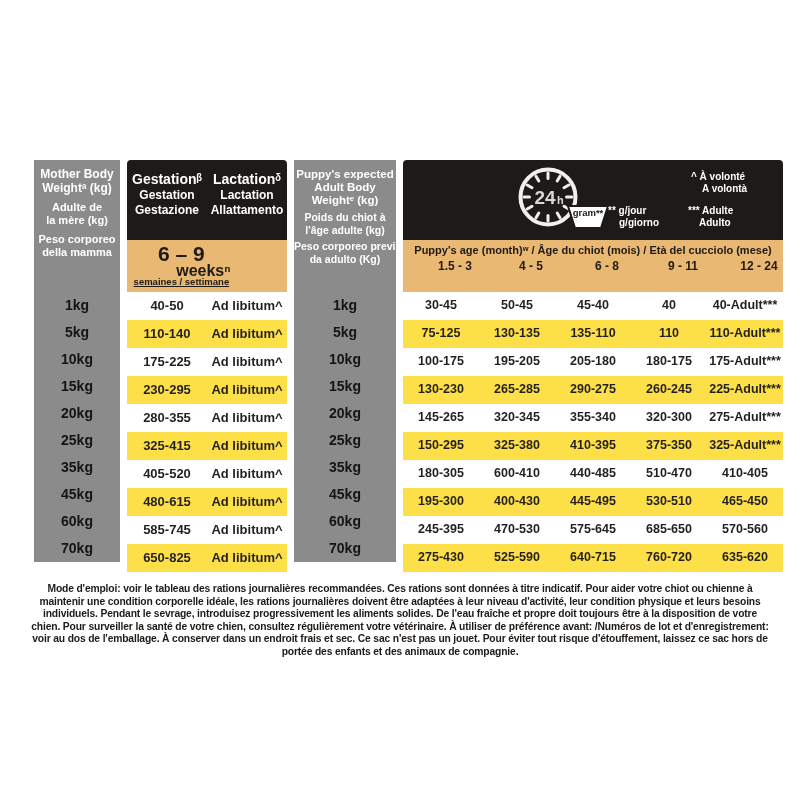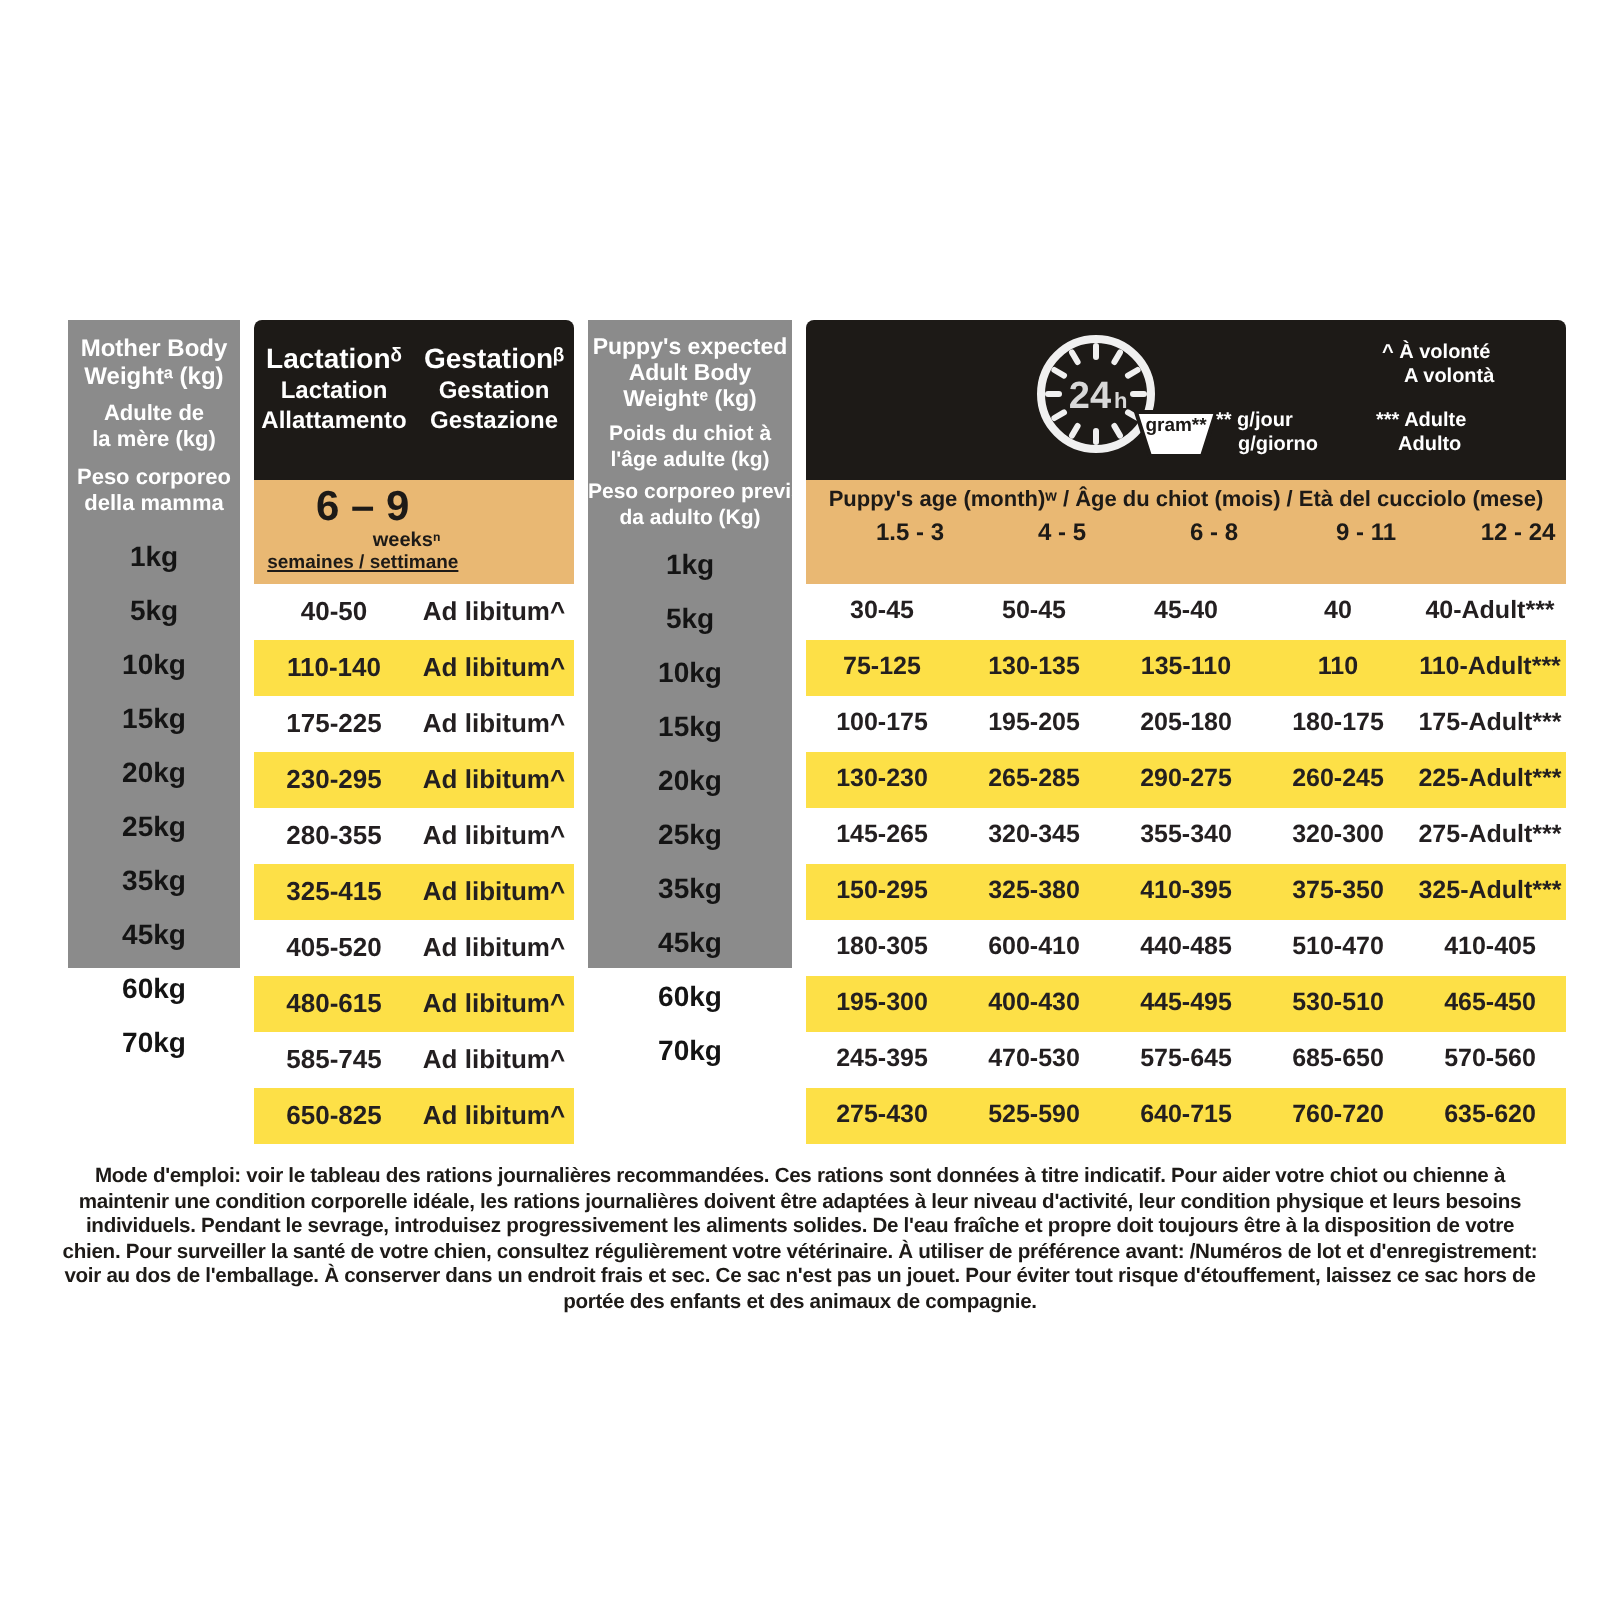--- a/index.html
+++ b/index.html
@@ -3,21 +3,21 @@
 <meta charset="utf-8">
 <style>
   * { box-sizing: border-box; margin: 0; padding: 0; }
   html,body { width:800px; height:800px; background:#ffffff;
     font-family:"Liberation Sans", sans-serif; color:#231f20; }
   .sheet { position:relative; width:800px; height:800px; overflow:hidden; background:#fff; }
 
   .tables { position:absolute; left:34px; top:160px; display:flex; gap:7px; }
 
   
-  .gray-panel { background:#8b8b8b; height:324px; display:flex; flex-direction:column; }
+  .gray-panel { background:#8b8b8b; height:402px; display:flex; flex-direction:column; }
   .mother-panel { width:86px; }
   .puppy-panel  { width:102px; }
   .panel-header { height:132px; padding-top:8px; text-align:center; color:#ffffff; font-weight:bold; }
   .panel-header .grp { margin-bottom:6px; }
   .mother-panel .grp.en div { font-size:12px; line-height:13.5px; }
   .mother-panel .grp div { font-size:11px; line-height:13px; white-space:nowrap; }
   .puppy-panel .grp { margin-bottom:4px; }
   .puppy-panel .grp.en div { font-size:11.5px; line-height:13px; }
   .puppy-panel .grp div { font-size:10.5px; line-height:12.5px; white-space:nowrap; }
   .weight-rows { display:flex; flex-direction:column; }
@@ -32,21 +32,21 @@
     border-radius:4px 4px 0 0; }
   .left-black { display:flex; }
   .col-head { flex:1; text-align:center; padding-top:11px; }
   .col-head div { font-size:12px; line-height:15px; }
   .col-head div:first-child { font-size:14px; line-height:17px; }
 
   .tan-band { background:#e9b873; height:52px; }
   .left-tan { padding-top:3px; }
   .left-tan .inner { width:68%; text-align:center; }
   .big-range { font-size:21px; line-height:22px; font-weight:bold; color:#1d1a17; }
-  .weeks { font-size:10px; line-height:11px; font-weight:bold; color:#1d1a17;padding-left:44px; }
+  .weeks { font-size:16px; line-height:11px; font-weight:bold; color:#1d1a17;padding-left:44px; }
   .weeks-sub { font-size:9.5px; line-height:12px; font-weight:bold; color:#1d1a17;text-decoration:underline; }
 
   .right-tan { padding-top:4px; }
   .age-title { text-align:center; font-size:11px; font-weight:bold; color:#1d1a17; line-height:13px; }
   .age-cols { display:flex; margin-top:2px; }
   .age-cols > div { flex:1; text-align:center; font-size:12px; font-weight:bold; color:#1d1a17;margin-left:28px; }
 
   .rows { display:flex; flex-direction:column; }
   .data-row { height:28px; display:flex; background:#ffffff; }
   .data-row.alt { background:#fde047; }
@@ -98,28 +98,28 @@
           <div class="weight-cell">35kg</div>
           <div class="weight-cell">45kg</div>
           <div class="weight-cell">60kg</div>
           <div class="weight-cell">70kg</div>
         </div>
     </div>
 
     <div class="datacol left-data">
       <div class="black-header left-black">
         <div class="col-head">
+            <div>Gestationᵝ</div>
+            <div>Gestation</div>
+            <div>Gestazione</div>
+          </div>
+        <div class="col-head">
             <div>Lactationᵟ</div>
             <div>Lactation</div>
             <div>Allattamento</div>
-          </div>
-        <div class="col-head">
-            <div>Gestationᵝ</div>
-            <div>Gestation</div>
-            <div>Gestazione</div>
           </div>
       </div>
       <div class="tan-band left-tan">
         <div class="inner">
           <div class="big-range">6 – 9</div>
           <div class="weeks">weeksⁿ</div>
           <div class="weeks-sub">semaines / settimane</div>
         </div>
       </div>
       <div class="rows">

